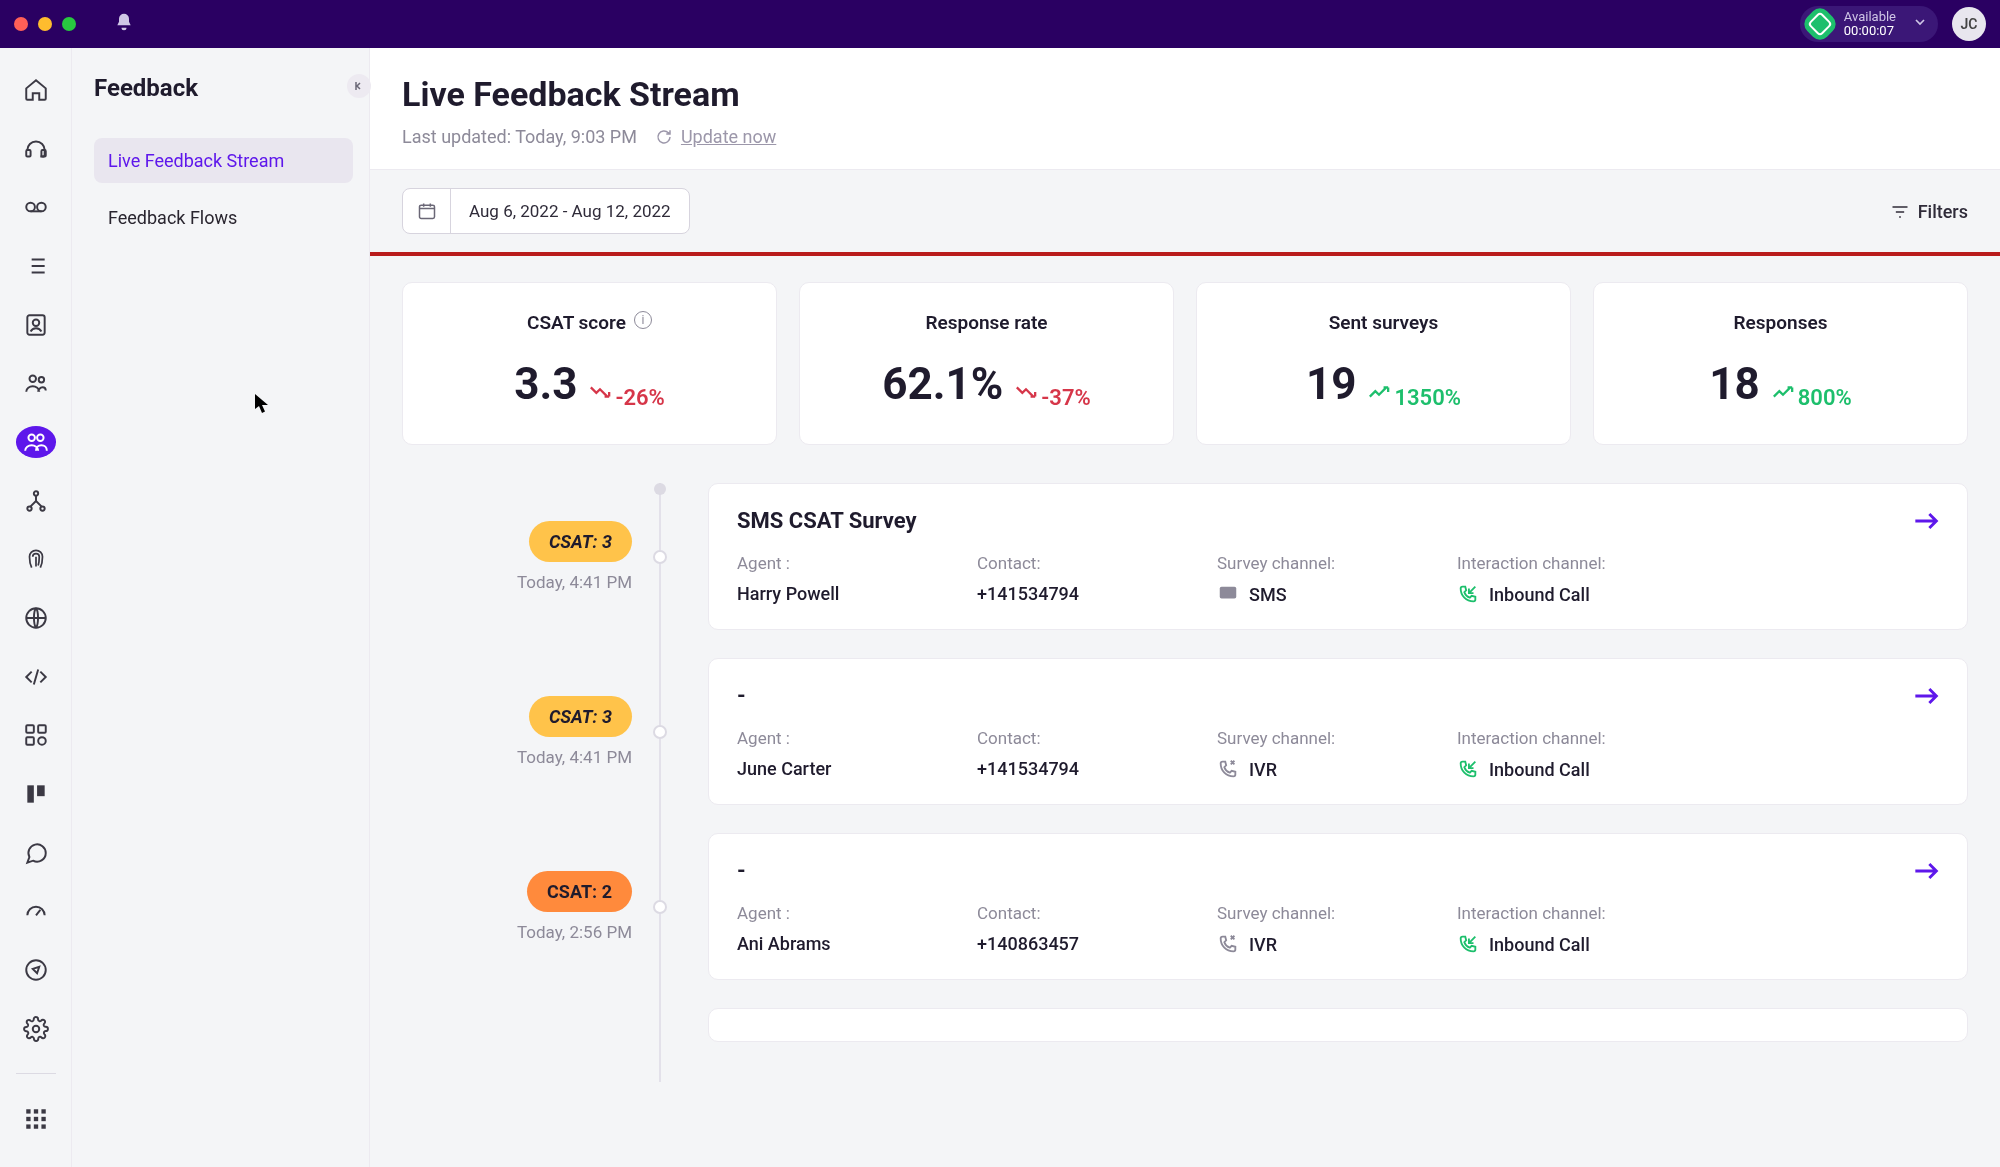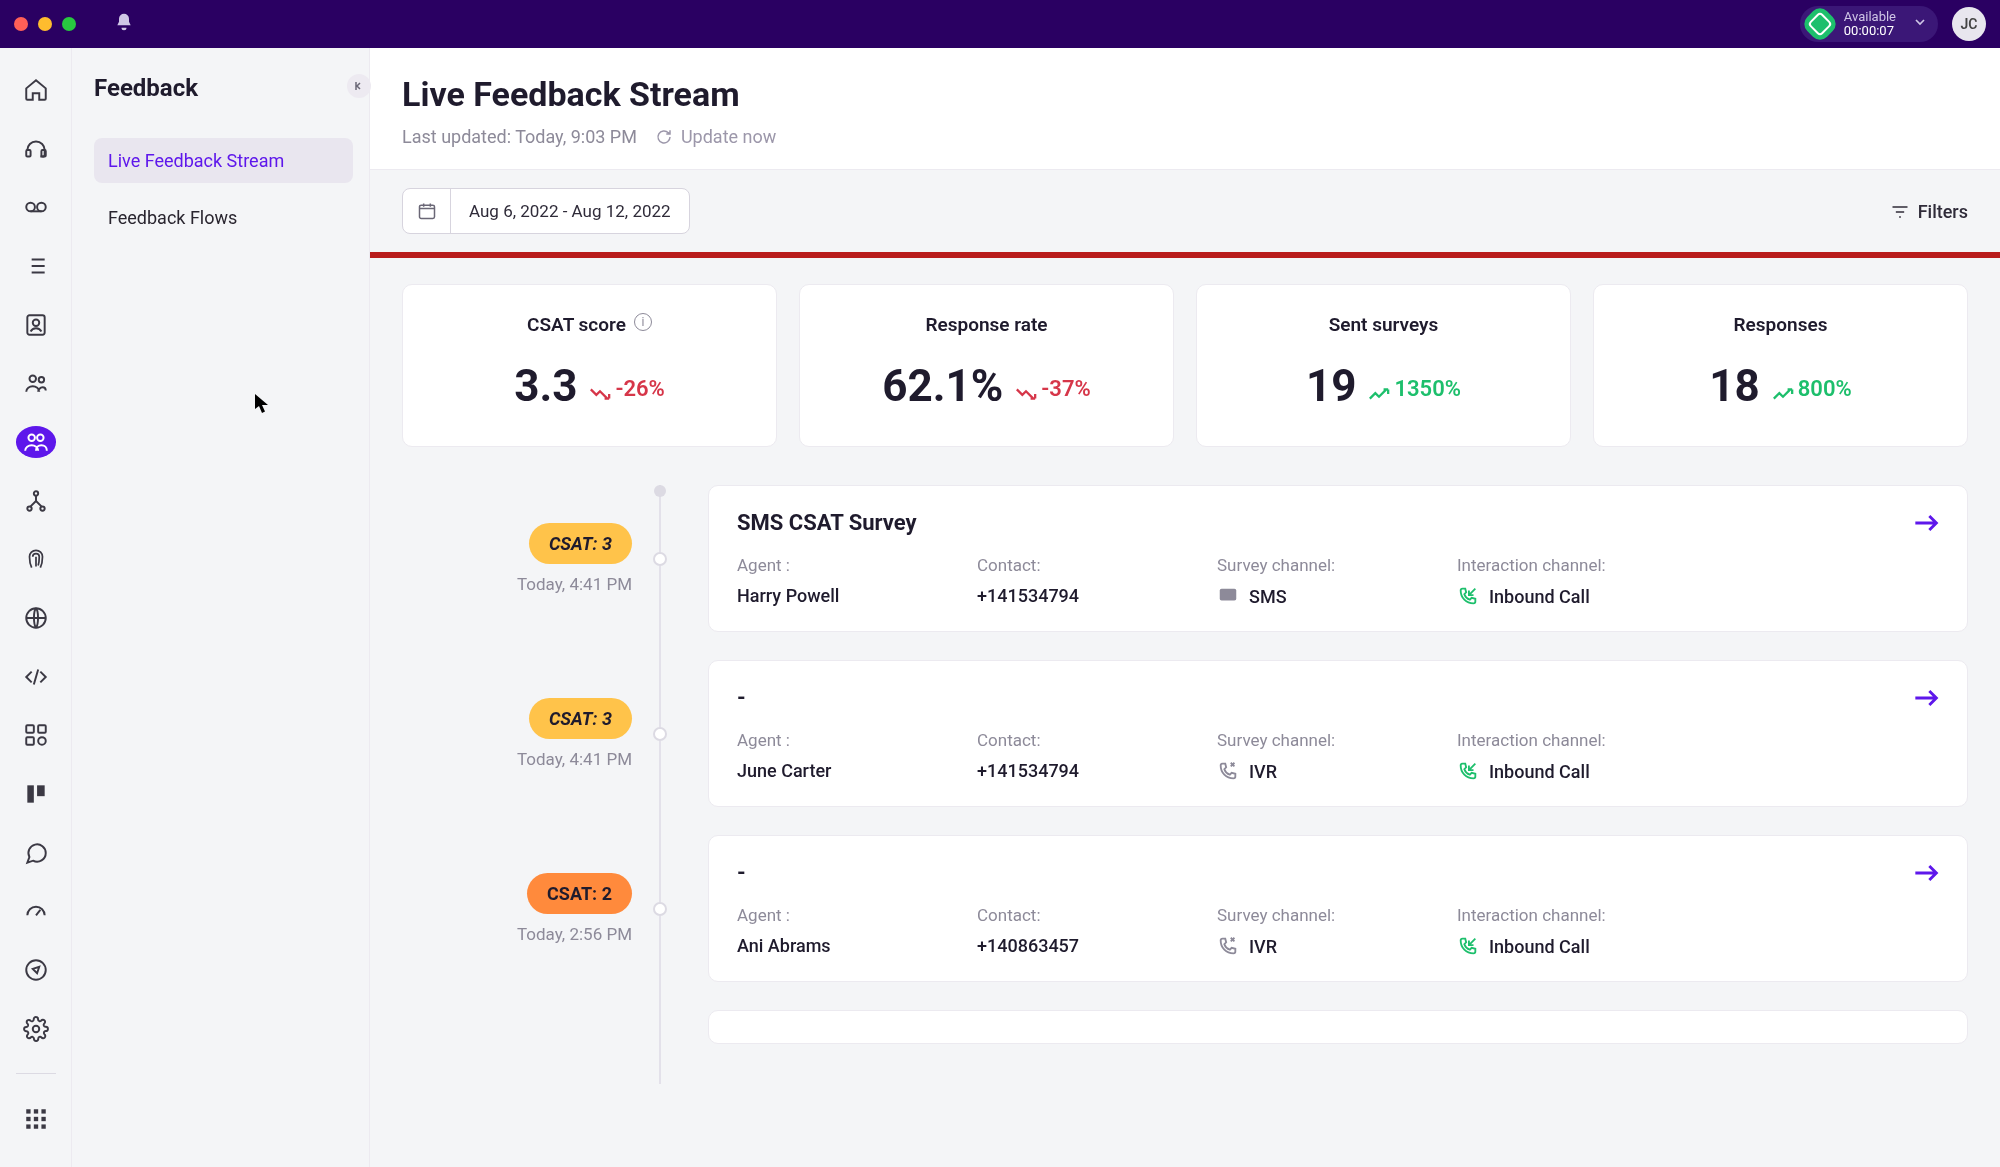--- a/index.html
+++ b/index.html
@@ -35,36 +35,36 @@
   .collapse-btn{position:absolute;top:26px;right:-2px;width:24px;height:24px;border-radius:50%;background:#edeaf1;display:flex;align-items:center;justify-content:center;color:#6a6776;font-size:14px;}
   .sub-list{margin-top:36px;display:flex;flex-direction:column;gap:12px;}
   .sub-item{padding:12px 14px;border-radius:8px;font-size:18px;color:#29252f;}
   .sub-item.active{background:#e9e6ef;color:#5e17eb;}
 
   .main{flex:1;background:#fff;display:flex;flex-direction:column;overflow:hidden;}
   .page-head{padding:26px 32px 22px 32px;}
   .page-title{font-size:34px;font-weight:700;color:#1f1b2d;}
   .page-meta{margin-top:12px;display:flex;align-items:center;gap:18px;color:#8d8a99;font-size:18px;}
   .update-link{color:#8d8a99;display:flex;align-items:center;gap:8px;}
-  .update-link span.link-txt{color:#9c97aa;}
-
-  .toolbar{background:#f4f5f7;padding:18px 32px;display:flex;align-items:center;border-top:1px solid #eceaf0;border-bottom:6px solid #b91c1c;}
+  .update-link span.link-txt{color:#9c97aa;text-decoration:underline;}
+
+  .toolbar{background:#f4f5f7;padding:18px 32px;display:flex;align-items:center;border-top:1px solid #eceaf0;border-bottom:4px solid #b91c1c;}
   .date-picker{display:flex;align-items:center;background:#fff;border:1px solid #d7d4de;border-radius:8px;overflow:hidden;}
   .dp-icon{width:48px;display:flex;align-items:center;justify-content:center;color:#6a6776;border-right:1px solid #d7d4de;align-self:stretch;padding:12px 0;}
   .dp-text{padding:12px 18px;color:#2f2b39;font-size:17px;}
   .filters-btn{margin-left:auto;display:flex;align-items:flex-end;gap:8px;color:#2f2b39;font-size:18px;font-weight:500;}
 
   .content{flex:1;overflow:auto;background:#f4f5f7;padding:26px 32px;}
   .kpi-row{display:flex;gap:22px;}
   .kpi-card{flex:1;background:#fff;border:1px solid #eceaf0;border-radius:10px;padding:28px 20px 34px;display:flex;flex-direction:column;align-items:center;}
   .kpi-label{display:flex;gap:8px;color:#1f1b2d;font-size:19px;font-weight:600;}
   .info-icon{width:18px;height:18px;border:1.5px solid #8d8a99;border-radius:50%;display:inline-flex;align-items:center;justify-content:center;font-size:12px;color:#8d8a99;font-weight:400;}
   .kpi-val-row{margin-top:24px;display:flex;align-items:baseline;gap:12px;}
   .kpi-val{font-size:44px;font-weight:700;color:#1f1b2d;}
-  .kpi-delta{font-size:22px;font-weight:600;display:flex;align-items:flex-end;gap:4px;}
+  .kpi-delta{font-size:22px;font-weight:600;display:flex;align-items:flex-start;gap:4px;}
   .kpi-delta.neg{color:#d63649;}
   .kpi-delta.pos{color:#1dbf6c;}
   .trend{width:22px;height:14px;}
 
   .timeline{margin-top:38px;position:relative;}
   .tl-line{position:absolute;left:257px;top:0;bottom:-40px;width:2px;background:#e3e1ea;}
   .tl-line::before{content:"";position:absolute;top:0;left:-5px;width:12px;height:12px;border-radius:50%;background:#dcdae3;}
   .tl-item{display:flex;gap:26px;margin-bottom:28px;position:relative;}
   .tl-left{width:230px;display:flex;flex-direction:column;align-items:flex-end;justify-content:center;gap:10px;}
   .tl-pill{padding:10px 20px;border-radius:24px;font-size:18px;font-weight:700;color:#1f1b2d;}

